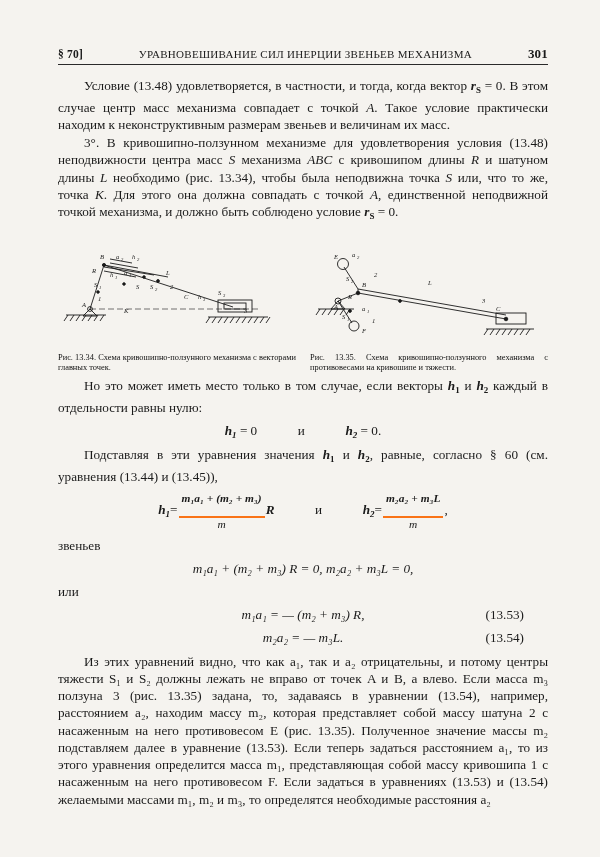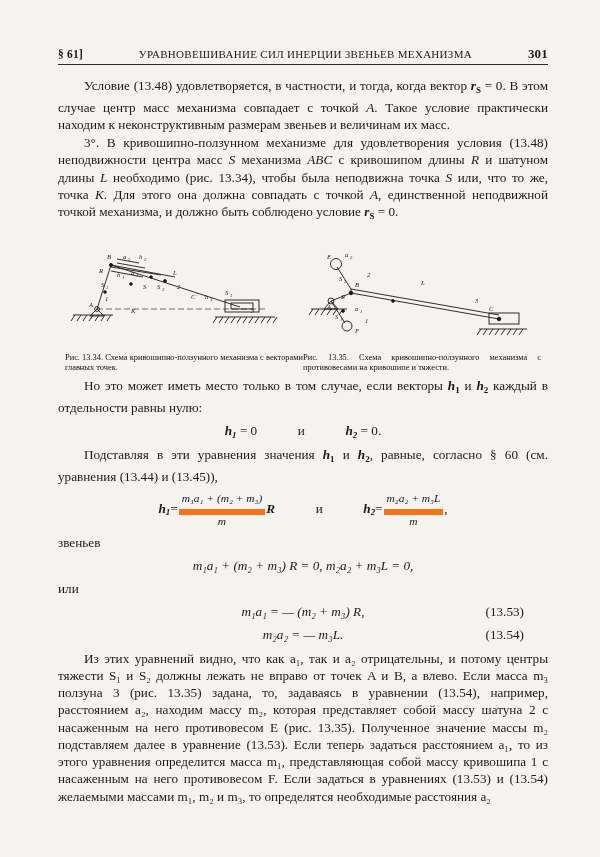--- a/index.html
+++ b/index.html
@@ -70,21 +70,21 @@
   .b { font-weight: bold; }
   .i { font-style: italic; }
   .bi { font-weight: bold; font-style: italic; }
   sub {
     font-size: 0.68em;
     vertical-align: -0.28em;
   }
   
   .figures {
     display: flex;
-    justify-content: center;
+    justify-content: space-between;
     margin: 12px 0 4px 0;
   }
   .figbox { width: 238px; }
   .figcanvas { width: 238px; height: 108px; }
   .figcap {
     font-size: 8.4px;
     line-height: 10.2px;
     text-align: justify;
     margin-top: 4px;
     color: #111;
@@ -101,22 +101,23 @@
   .frac {
     display: inline-block;
     vertical-align: middle;
     text-align: center;
     font-size: 11.4px;
     line-height: 1.12;
     margin: 0 1px;
   }
   .frac .num {
     display: block;
-    border-bottom: 6px solid #f97316;
-    padding: 0 3px 4px 3px;
+    border-bottom: 2px solid #f97316;
+    padding: 0 3px 11px 3px;
+    font-weight: bold;
   }
   .frac .den {
     display: block;
     padding: 0px 3px 0 3px;
   }
   .eqrow {
     position: relative;
     margin: 7px 16px;
     font-size: 13.2px;
   }
@@ -137,21 +138,21 @@
   .upright { font-style: normal; }
 </style>
 </head>
 <body>
 
 <div class="page">
   <div class="paper"></div>
   <div class="content">
 
     <div class="runhead">
-      <span class="sect">§ 61]</span>
+      <span class="sect">§ 70]</span>
       <span class="title">УРАВНОВЕШИВАНИЕ СИЛ ИНЕРЦИИ ЗВЕНЬЕВ МЕХАНИЗМА</span>
       <span class="pagenum">301</span>
     </div>
     <div class="rule"></div>
 
     <p class="body"><span>Условие (13.48) удовлетворяется, в частности, и тогда, когда вектор </span><span class="bi">r</span><sub class="b">S</sub><span> = 0. В этом случае центр масс механизма совпадает с точкой </span><span class="i">A</span><span>. Такое условие практически находим к неконструктивным размерам звеньев и величинам их масс.</span></p>
 
     <p class="body"><span>3°</span><span>. В кривошипно-ползунном механизме для удовлетворения условия (13.48) неподвижности центра масс </span><span class="i">S</span><span> механизма </span><span class="i">ABC</span><span> с кривошипом длины </span><span class="i">R</span><span> и шатуном длины </span><span class="i">L</span><span> необходимо (рис. 13.34), чтобы была неподвижна точка </span><span class="i">S</span><span> или, что то же, точка </span><span class="i">K</span><span>. Для этого она должна совпадать с точкой </span><span class="i">A</span><span>, единственной неподвижной точкой механизма, и должно быть соблюдено условие </span><span class="bi">r</span><sub class="b">S</sub><span> = 0.</span></p>
 
     <div class="figures">

